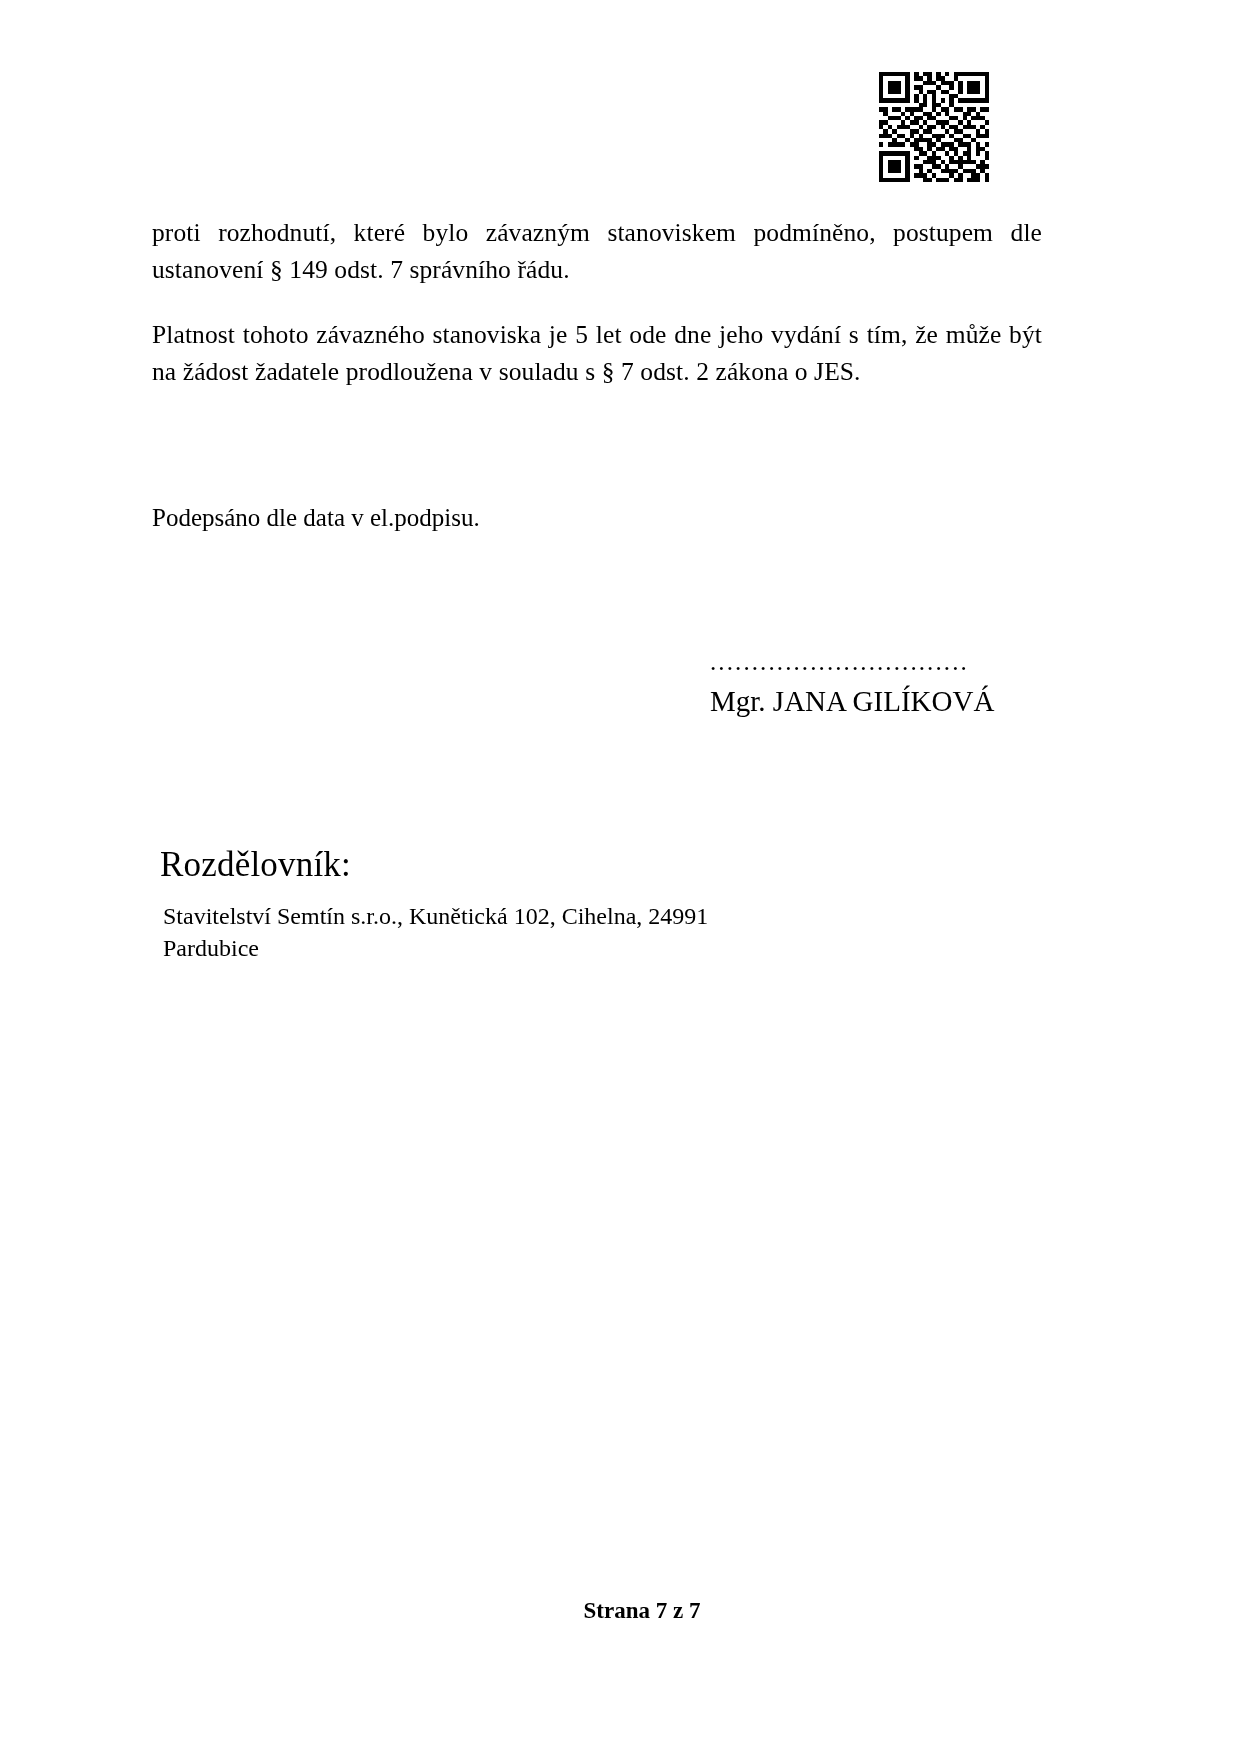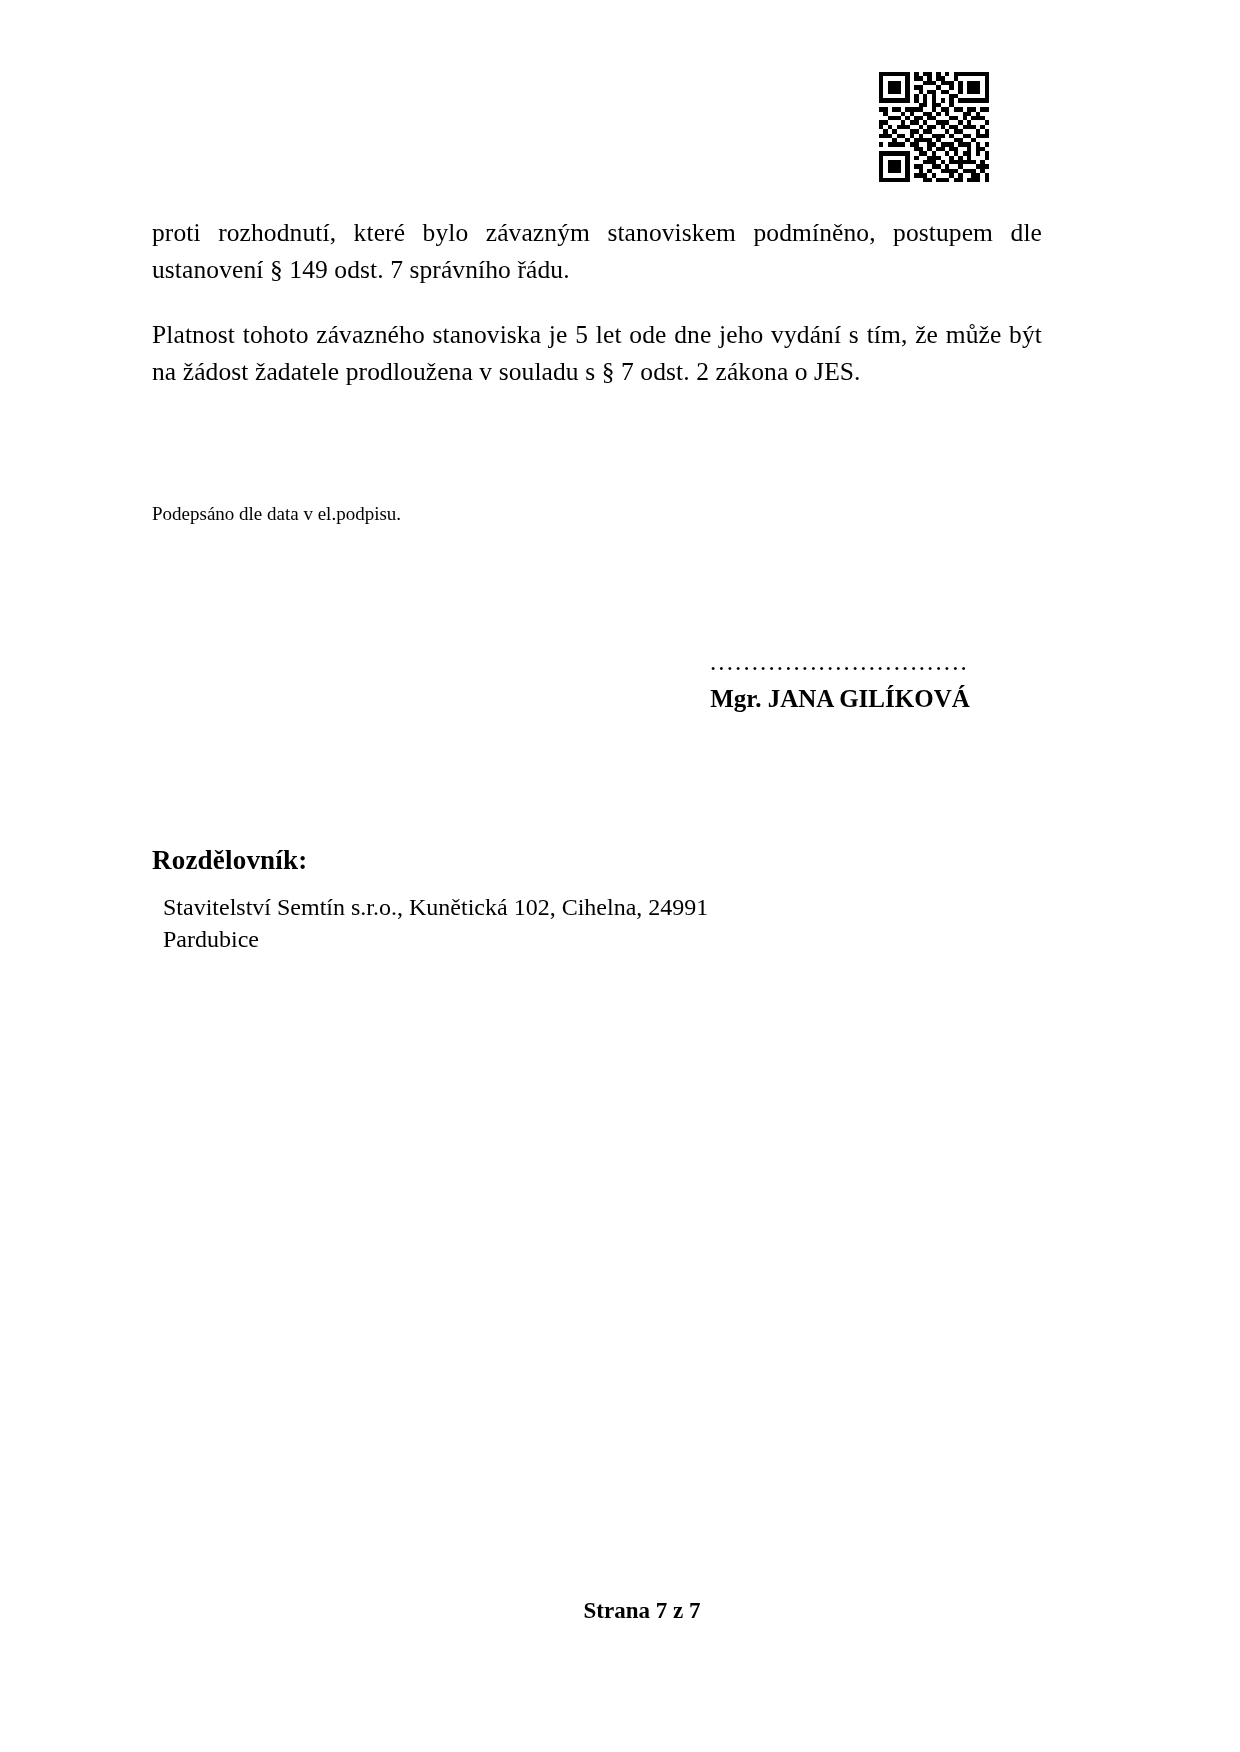--- a/index.html
+++ b/index.html
@@ -42,21 +42,21 @@
     text-align: justify;
     text-justify: inter-word;
     letter-spacing: 0.1px;
   }
   p.para.last { margin-bottom: 0; }
 
   .signed-line {
     position: absolute;
     left: 130px;
     top: 500px;
-    font-size: 19px;
+    font-size: 25px;
     line-height: 1.45;
     white-space: nowrap;
   }
 
   
   .sig-block {
     position: absolute;
     left: 688px;
     top: 648px;
     width: 260px;
@@ -65,36 +65,36 @@
   .sig-dots {
     font-size: 25px;
     line-height: 1.1;
     letter-spacing: 2.1px;
     color: #000;
     white-space: nowrap;
     overflow: hidden;
   }
   .sig-name {
     margin-top: 9px;
-    font-size: 25px;
-    font-weight: bold;
+    font-size: 29px;
+    font-weight: normal;
     white-space: nowrap;
   }
 
   
   .dist {
     position: absolute;
     left: 130px;
     top: 845px;
     width: 800px;
   }
   .dist-title {
-    font-size: 27px;
-    font-weight: bold;
-    margin: 0 0 16px 0;
+    font-size: 35px;
+    font-weight: normal;
+    margin: 0 0 16px 8px;
     letter-spacing: 0.2px;
   }
   .dist-list {
     margin: 0;
     padding: 0 0 0 11px;
     list-style: none;
   }
   .dist-list li {
     font-size: 24px;
     line-height: 1.33;

